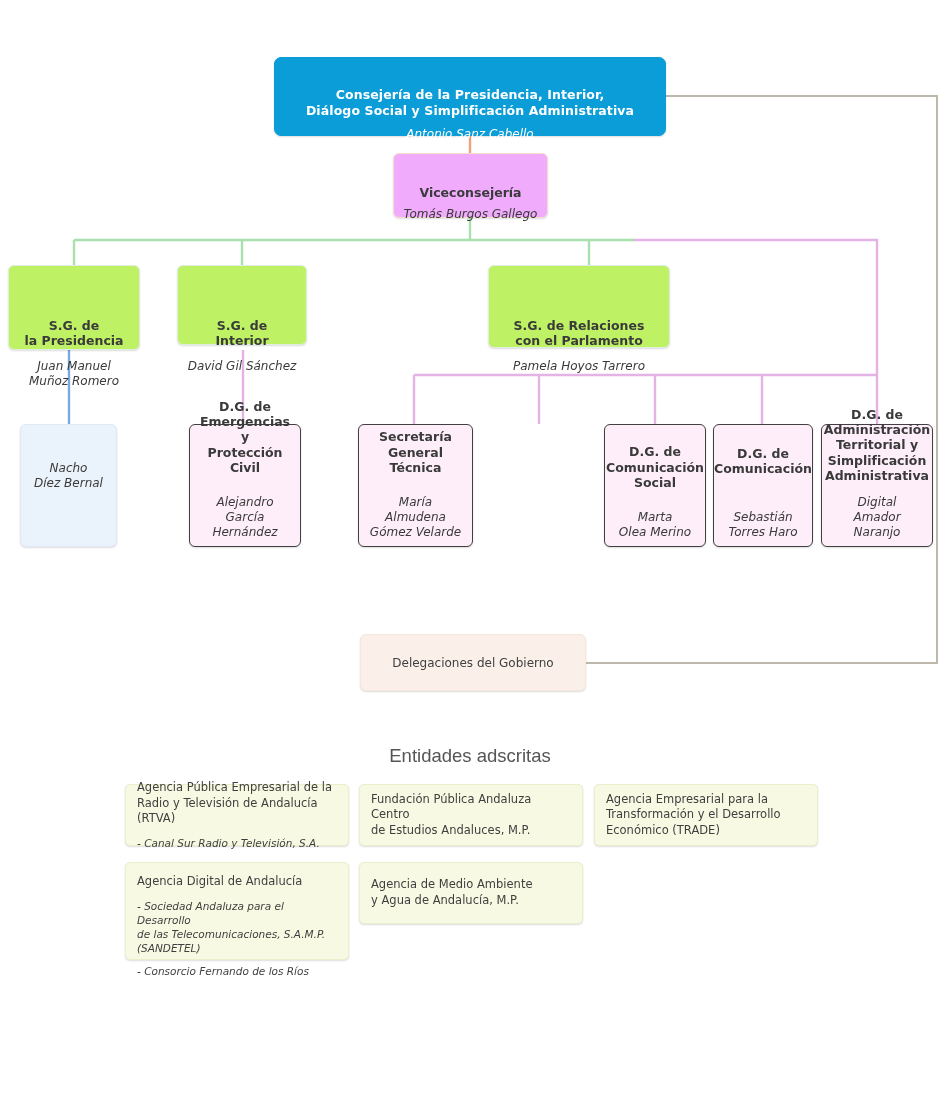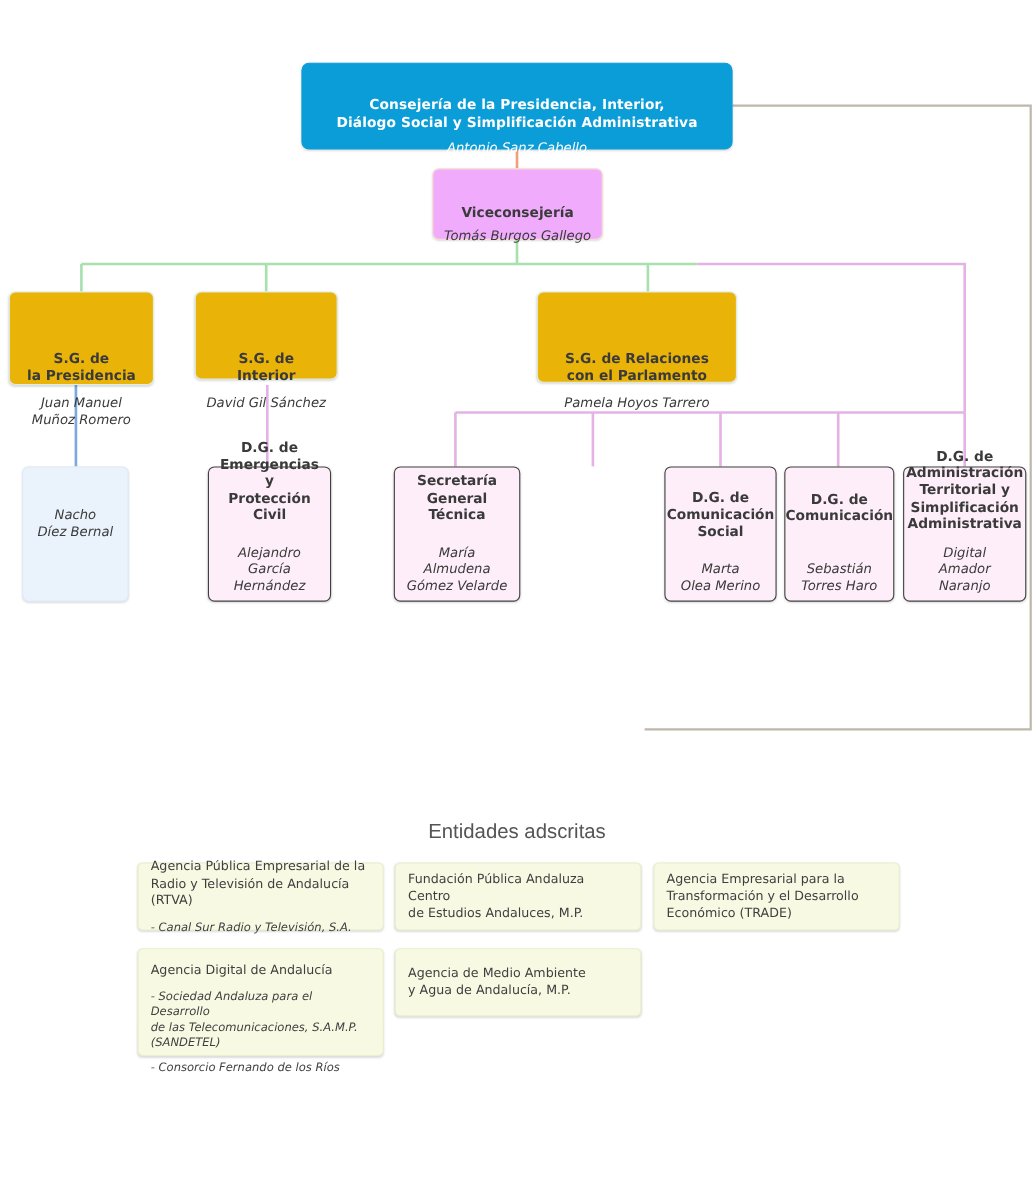--- a/index.html
+++ b/index.html
@@ -70,21 +70,21 @@
   .node.vice {
     background: #f0abfc;
     border: 1px solid #f7ddd0;
     color: #3a3a3a;
   }
   .node.vice .title { font-size: 12.5px; }
   .node.vice .person { font-size: 12px; margin-top: 7px; }
 
   
   .node.sg {
-    background: #eab308;
+    background: #bef264;
     border: 1px solid #dfeede;
     color: #3a3a3a;
     justify-content: flex-start;
     padding-top: 16px;
   }
   .node.sg .title { font-size: 12.5px; }
   .node.sg .person { font-size: 12px; margin-top: 10px; }
 
   
   .node.blue {
@@ -290,20 +290,23 @@
       <div>Territorial y</div>
       <div>Simplificación</div>
       <div>Administrativa</div>
     </div>
     <div class="person">
       <div>Digital</div>
       <div>Amador Naranjo</div>
     </div>
   </div>
 
+  <div class="node deleg" style="left:360px; top:634px; width:226px; height:57px;">
+    <div class="plain">Delegaciones del Gobierno</div>
+  </div>
 
   <div class="section-heading" style="left:0px; top:745px; width:940px;">Entidades adscritas</div>
 
   <div class="node entity" style="left:125px; top:784px; width:224px; height:62px;">
     <div class="ent-title">
       <div>Agencia Pública Empresarial de la</div>
       <div>Radio y Televisión de Andalucía (RTVA)</div>
     </div>
     <div class="ent-sub">- Canal Sur Radio y Televisión, S.A.</div>
   </div>

